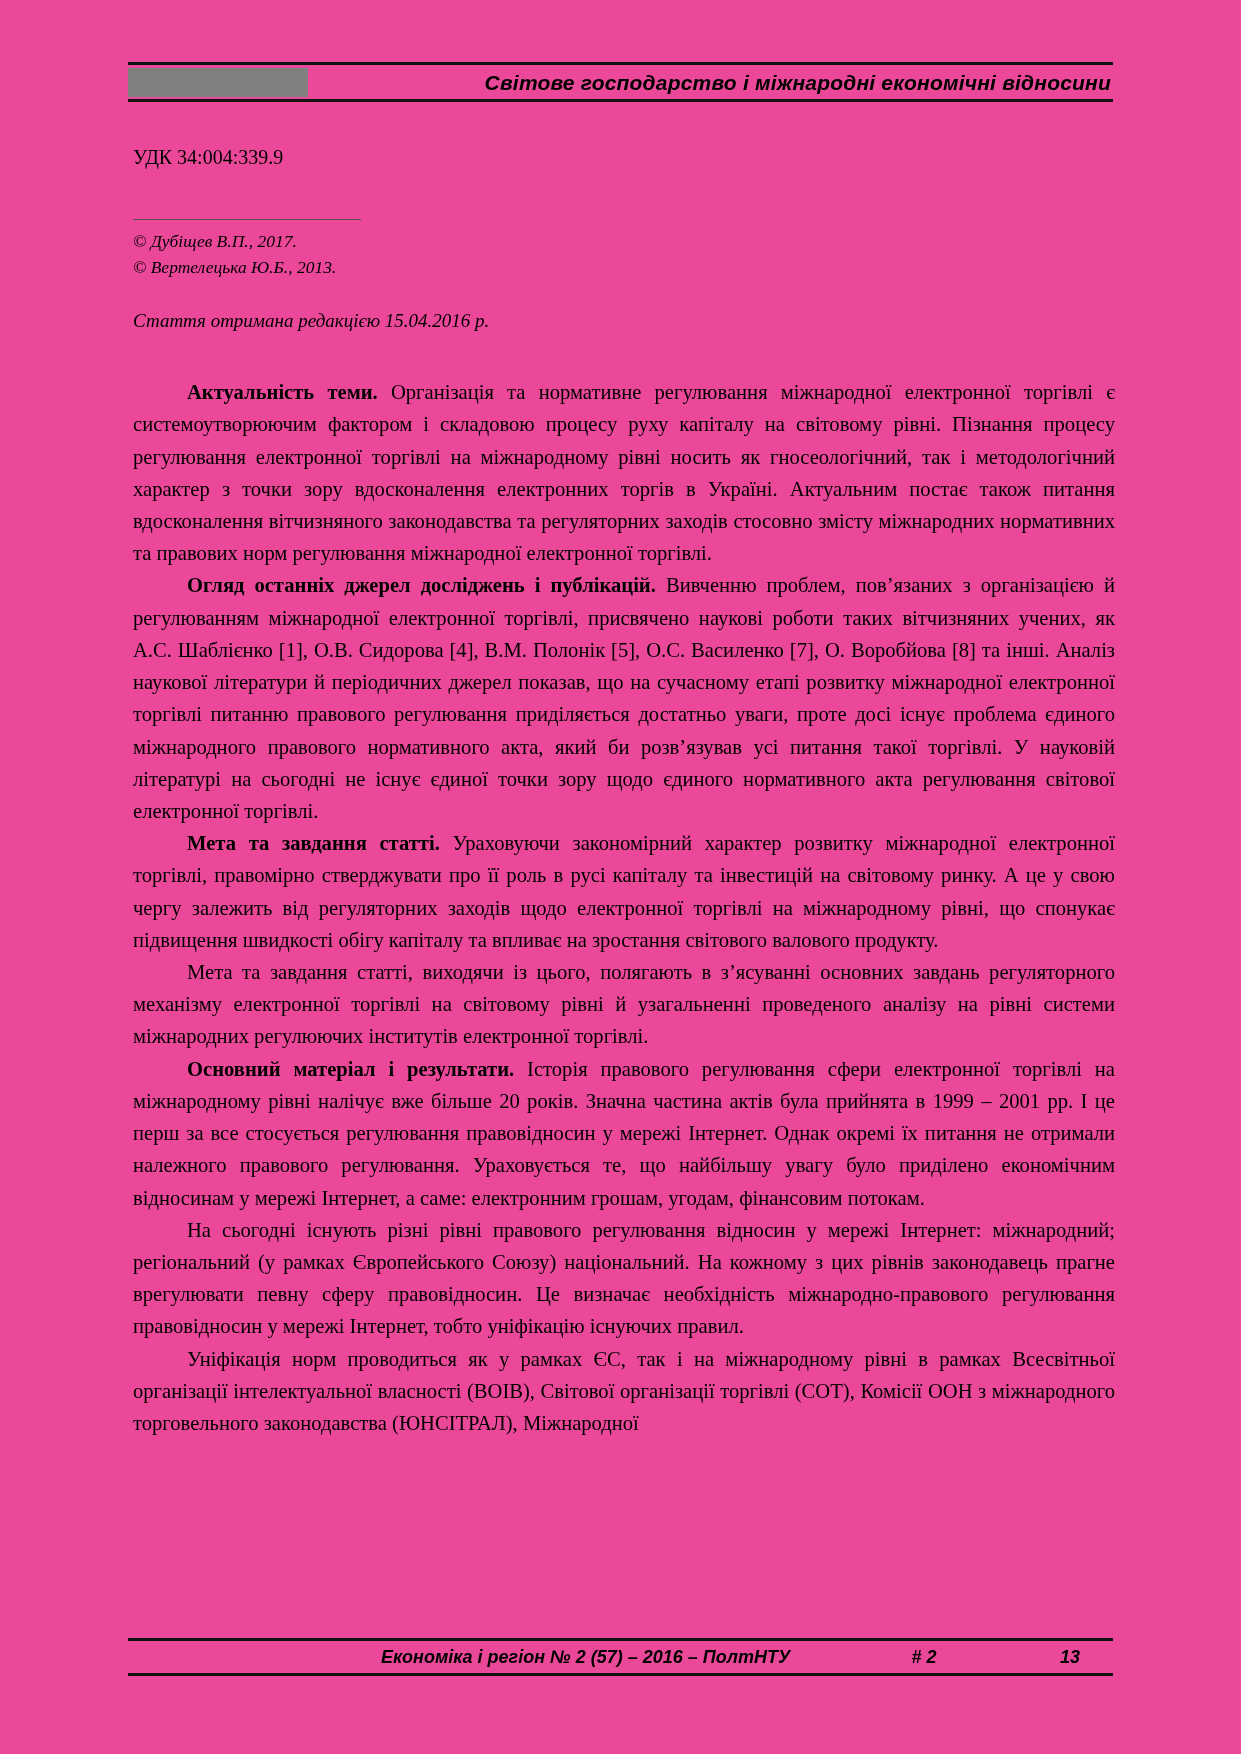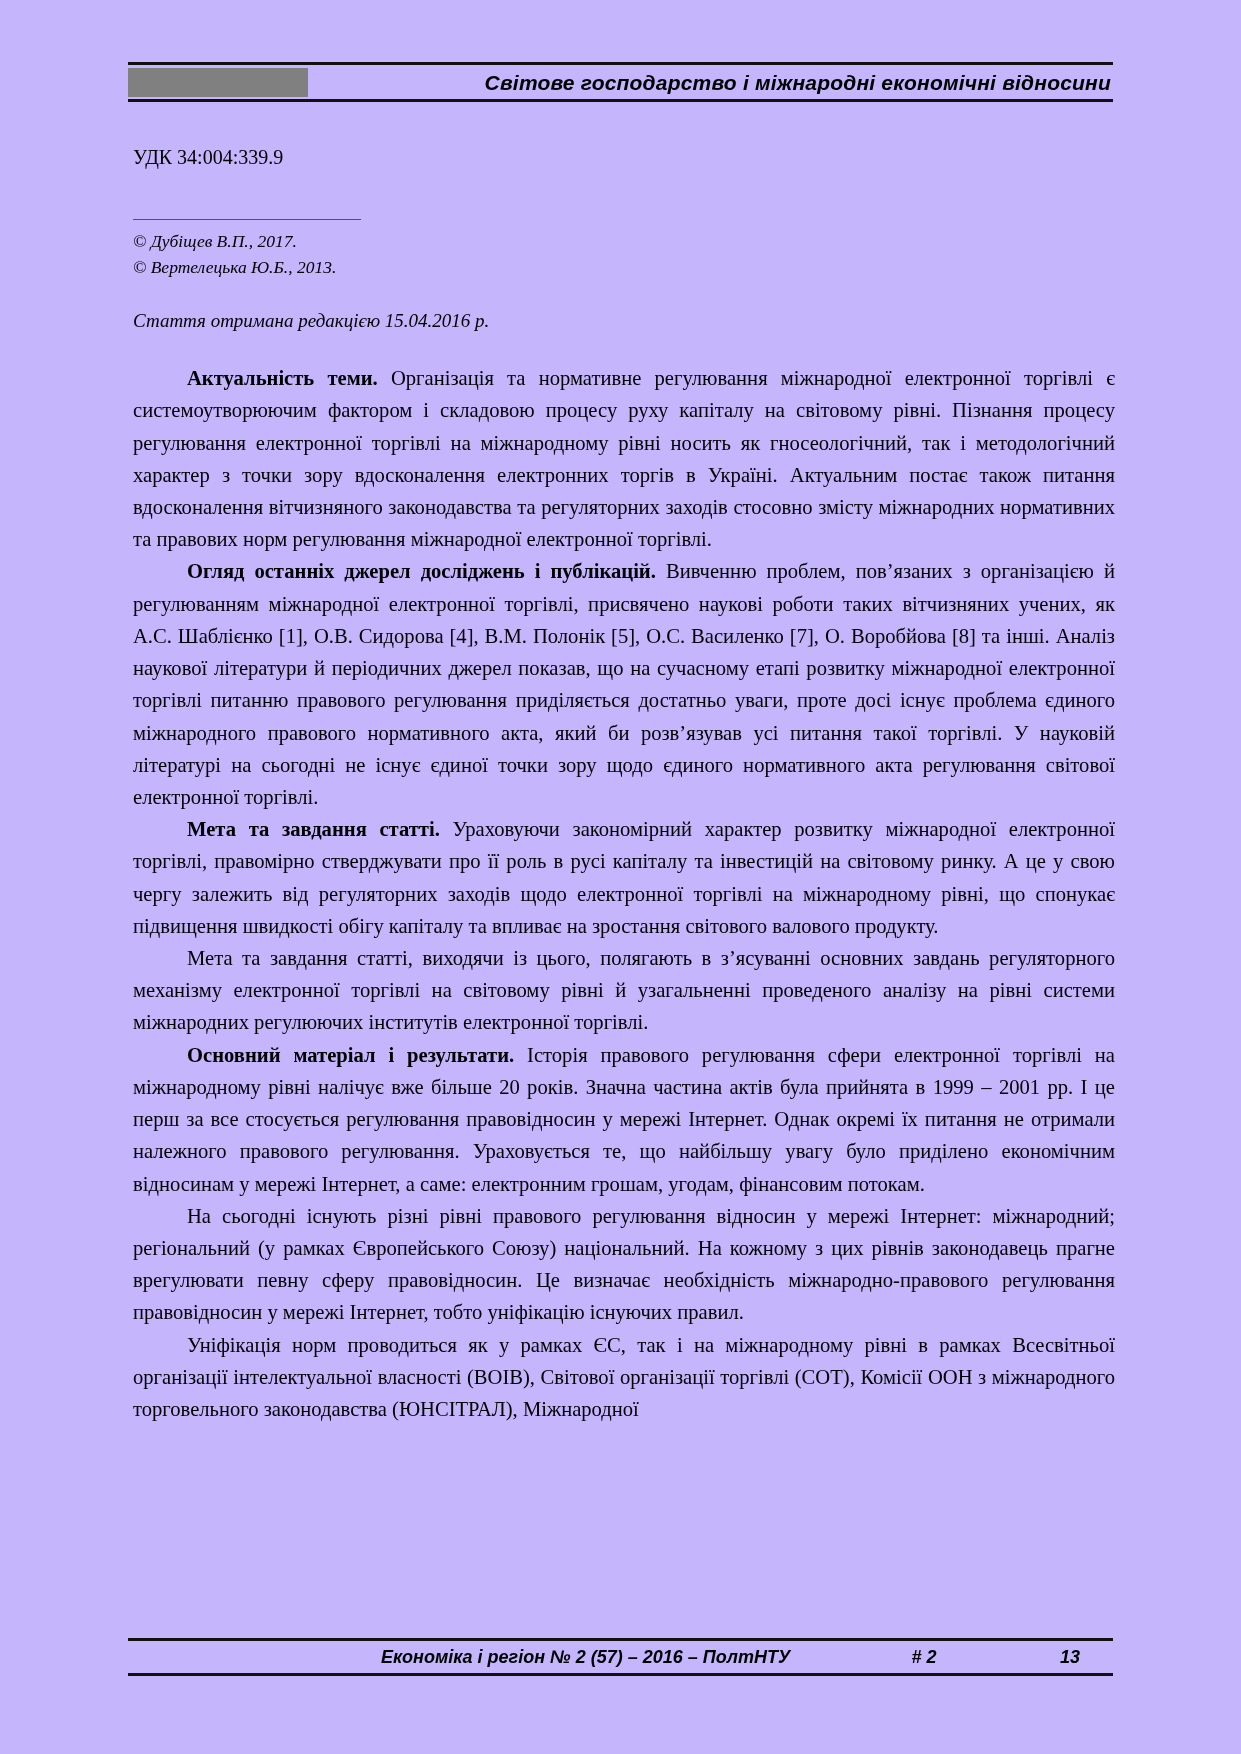--- a/index.html
+++ b/index.html
@@ -9,21 +9,21 @@
   }
   body {
     font-family: "Liberation Serif", "DejaVu Serif", serif;
     color: #000000;
   }
   .page {
     position: relative;
     width: 1241px;
     height: 1754px;
     margin: 0 auto;
-    background: #c4b5fd;
+    background: #ec4899;
     box-sizing: border-box;
     overflow: hidden;
   }
 
   
   .header {
     position: absolute;
     left: 128px;
     top: 62px;
     width: 985px;
@@ -112,21 +112,21 @@
     margin-bottom: 9px;
   }
 
   .received {
     margin-top: 30px;
     font-style: italic;
     font-size: 19px;
   }
 
   .paragraphs {
-    margin-top: 30px;
+    margin-top: 44px;
   }
   p.para {
     margin: 0;
     text-align: justify;
     text-indent: 54px;
     font-size: 20.6px;
     line-height: 1.565;
     -webkit-hyphens: none;
     hyphens: none;
   }

